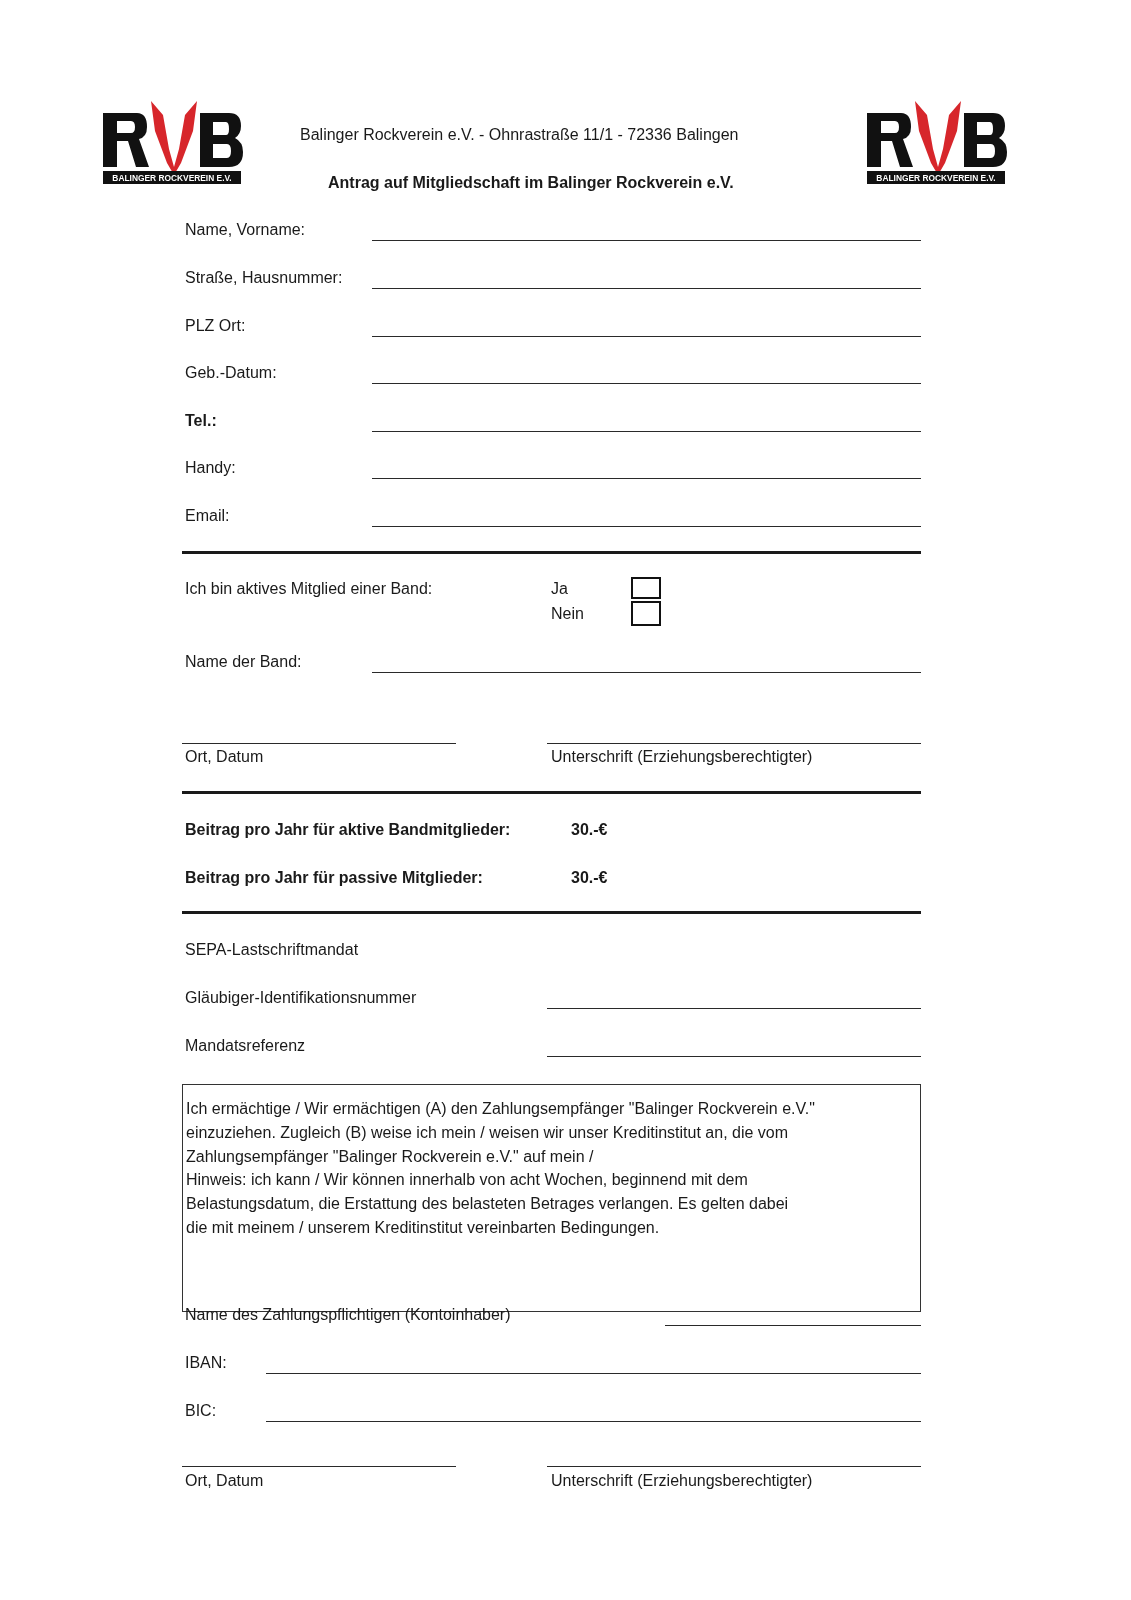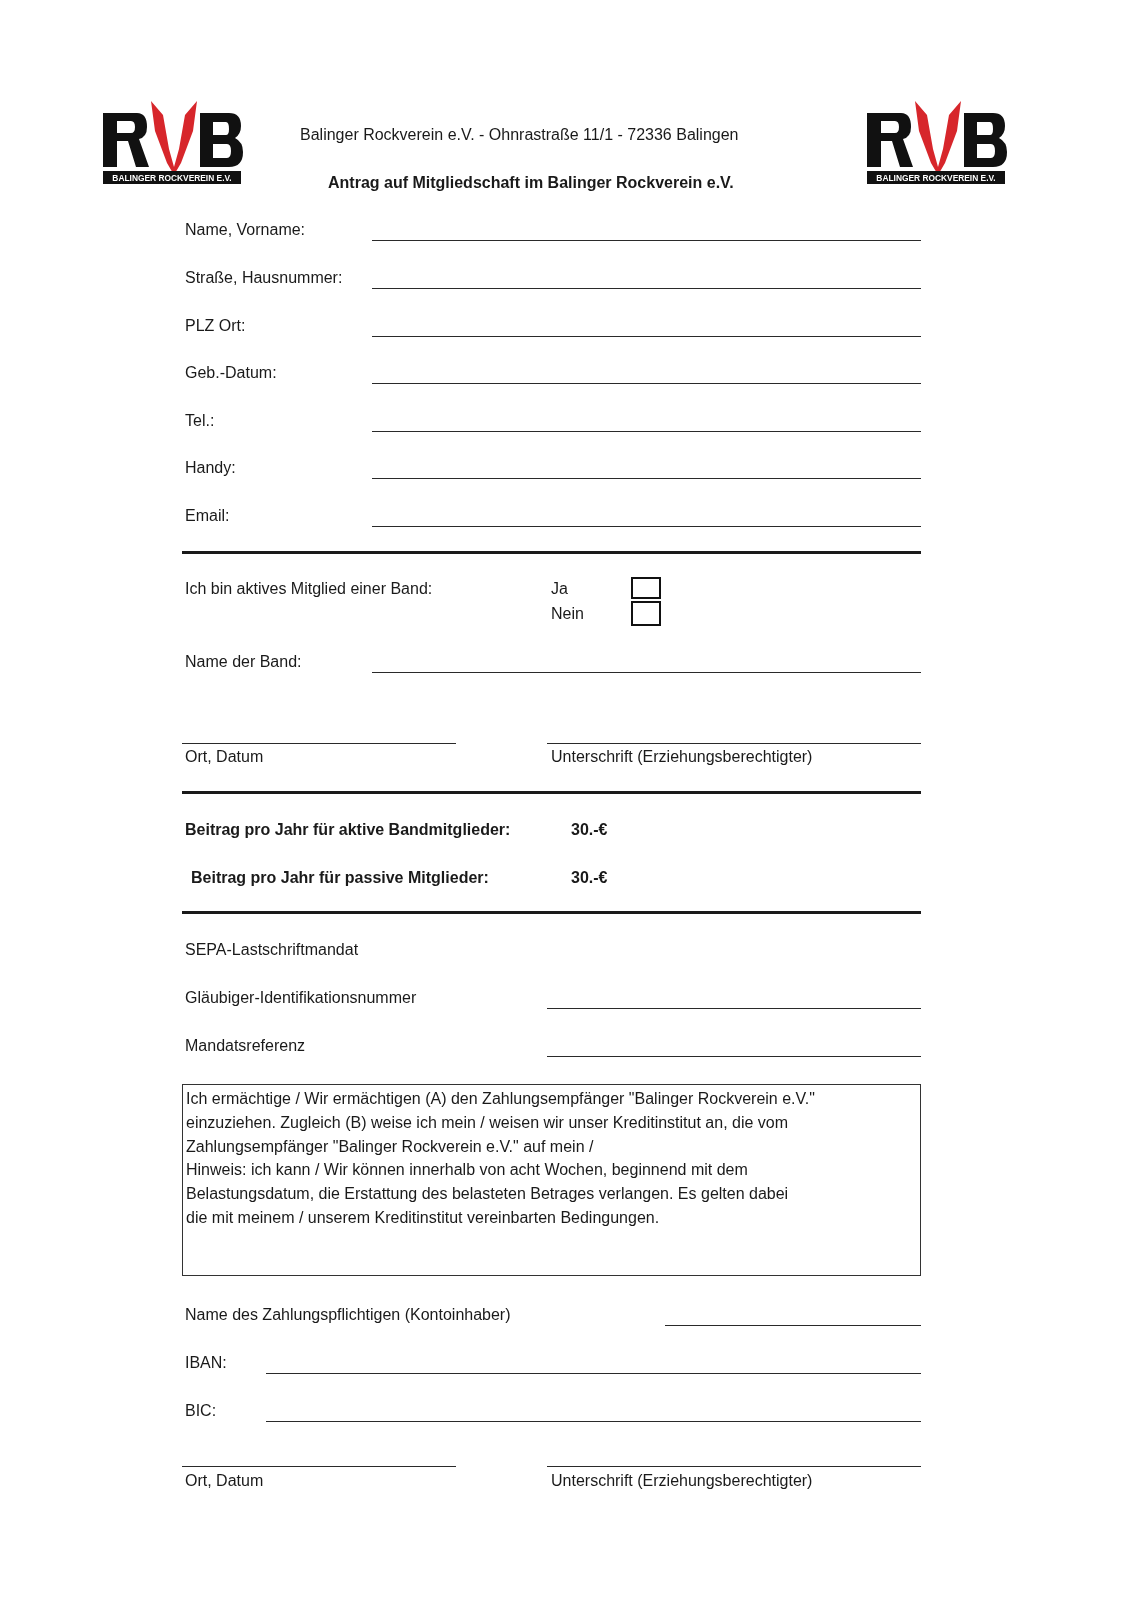--- a/index.html
+++ b/index.html
@@ -5,22 +5,22 @@
   html, body { margin: 0; padding: 0; background: #ffffff; }
   body { width: 1131px; height: 1600px; position: relative; overflow: hidden;
          font-family: "Liberation Sans", sans-serif; color: #1a1a1a; }
   .abs { position: absolute; }
   .txt { font-size: 16px; line-height: 20px; white-space: nowrap; }
   .bold { font-weight: bold; }
   .line { position: absolute; height: 0; border-top: 1.5px solid #2a2a2a; }
   .rule { position: absolute; height: 0; border-top: 3px solid #1a1a1a; left: 182px; width: 739px; }
   .logo { position: absolute; width: 142px; height: 86px; }
   .checkbox { position: absolute; width: 30px; height: 22px; border: 2.5px solid #111; box-sizing: border-box; cursor: pointer; }
-  .mandate-box { position: absolute; left: 182px; top: 1084px; width: 739px; height: 192px;
-                 border: 1.5px solid #333; box-sizing: border-box; padding: 2px 3px; }
+  .mandate-box { position: absolute; left: 182px; top: 1084px; width: 739px; height: 228px;
+                 border: 1.5px solid #333; box-sizing: border-box; padding: 12px 3px; }
   .mandate-box div { font-size: 16px; line-height: 23.8px; white-space: nowrap; }
 </style>
 </head>
 <body>
 
 <svg class="logo" style="left:103px;top:101px;" viewBox="0 0 142 86">
   <g>
     <rect x="0" y="12" width="14" height="54" fill="#111"></rect>
     <path d="M14 12 H34 Q44 12 44 26 Q44 36 36 38 L46 66 H33 L25 40 H14 V32 H28 Q32 32 32 26 Q32 20 28 20 H14 Z" fill="#111"></path>
   </g>
@@ -49,21 +49,21 @@
 
 <div class="abs txt" style="left:185px;top:268px;">Straße, Hausnummer:</div>
 <div class="line" style="left:372px;top:288px;width:549px;"></div>
 
 <div class="abs txt" style="left:185px;top:316px;">PLZ Ort:</div>
 <div class="line" style="left:372px;top:336px;width:549px;"></div>
 
 <div class="abs txt" style="left:185px;top:363px;">Geb.-Datum:</div>
 <div class="line" style="left:372px;top:383px;width:549px;"></div>
 
-<div class="abs txt" style="left:185px;top:411px;">Tel.:</div>
+<div class="abs txt" style="left:185px;top:411px;font-weight:bold;">Tel.:</div>
 <div class="line" style="left:372px;top:431px;width:549px;"></div>
 
 <div class="abs txt" style="left:185px;top:458px;">Handy:</div>
 <div class="line" style="left:372px;top:478px;width:549px;"></div>
 
 <div class="abs txt" style="left:185px;top:506px;">Email:</div>
 <div class="line" style="left:372px;top:526px;width:549px;"></div>
 
 <div class="rule" style="top:551px;"></div>
 
@@ -78,21 +78,21 @@
 
 <div class="line" style="left:182px;top:743px;width:274px;"></div>
 <div class="line" style="left:547px;top:743px;width:374px;"></div>
 <div class="abs txt" style="left:185px;top:747px;">Ort, Datum</div>
 <div class="abs txt" style="left:551px;top:747px;">Unterschrift (Erziehungsberechtigter)</div>
 
 <div class="rule" style="top:791px;"></div>
 
 <div class="abs txt bold" style="left:185px;top:820px;">Beitrag pro Jahr für aktive Bandmitglieder:</div>
 <div class="abs txt bold" style="left:571px;top:820px;">30.-€</div>
-<div class="abs txt bold" style="left:191px;top:868px;text-align:center;">Beitrag pro Jahr für passive Mitglieder:</div>
+<div class="abs txt bold" style="left:185px;top:868px;text-align:center;">Beitrag pro Jahr für passive Mitglieder:</div>
 <div class="abs txt bold" style="left:571px;top:868px;">30.-€</div>
 
 <div class="rule" style="top:911px;"></div>
 
 <div class="abs txt" style="left:185px;top:940px;">SEPA-Lastschriftmandat</div>
 <div class="abs txt" style="left:185px;top:988px;">Gläubiger-Identifikationsnummer</div>
 <div class="line" style="left:547px;top:1008px;width:374px;"></div>
 <div class="abs txt" style="left:185px;top:1036px;">Mandatsreferenz</div>
 <div class="line" style="left:547px;top:1056px;width:374px;"></div>
 

